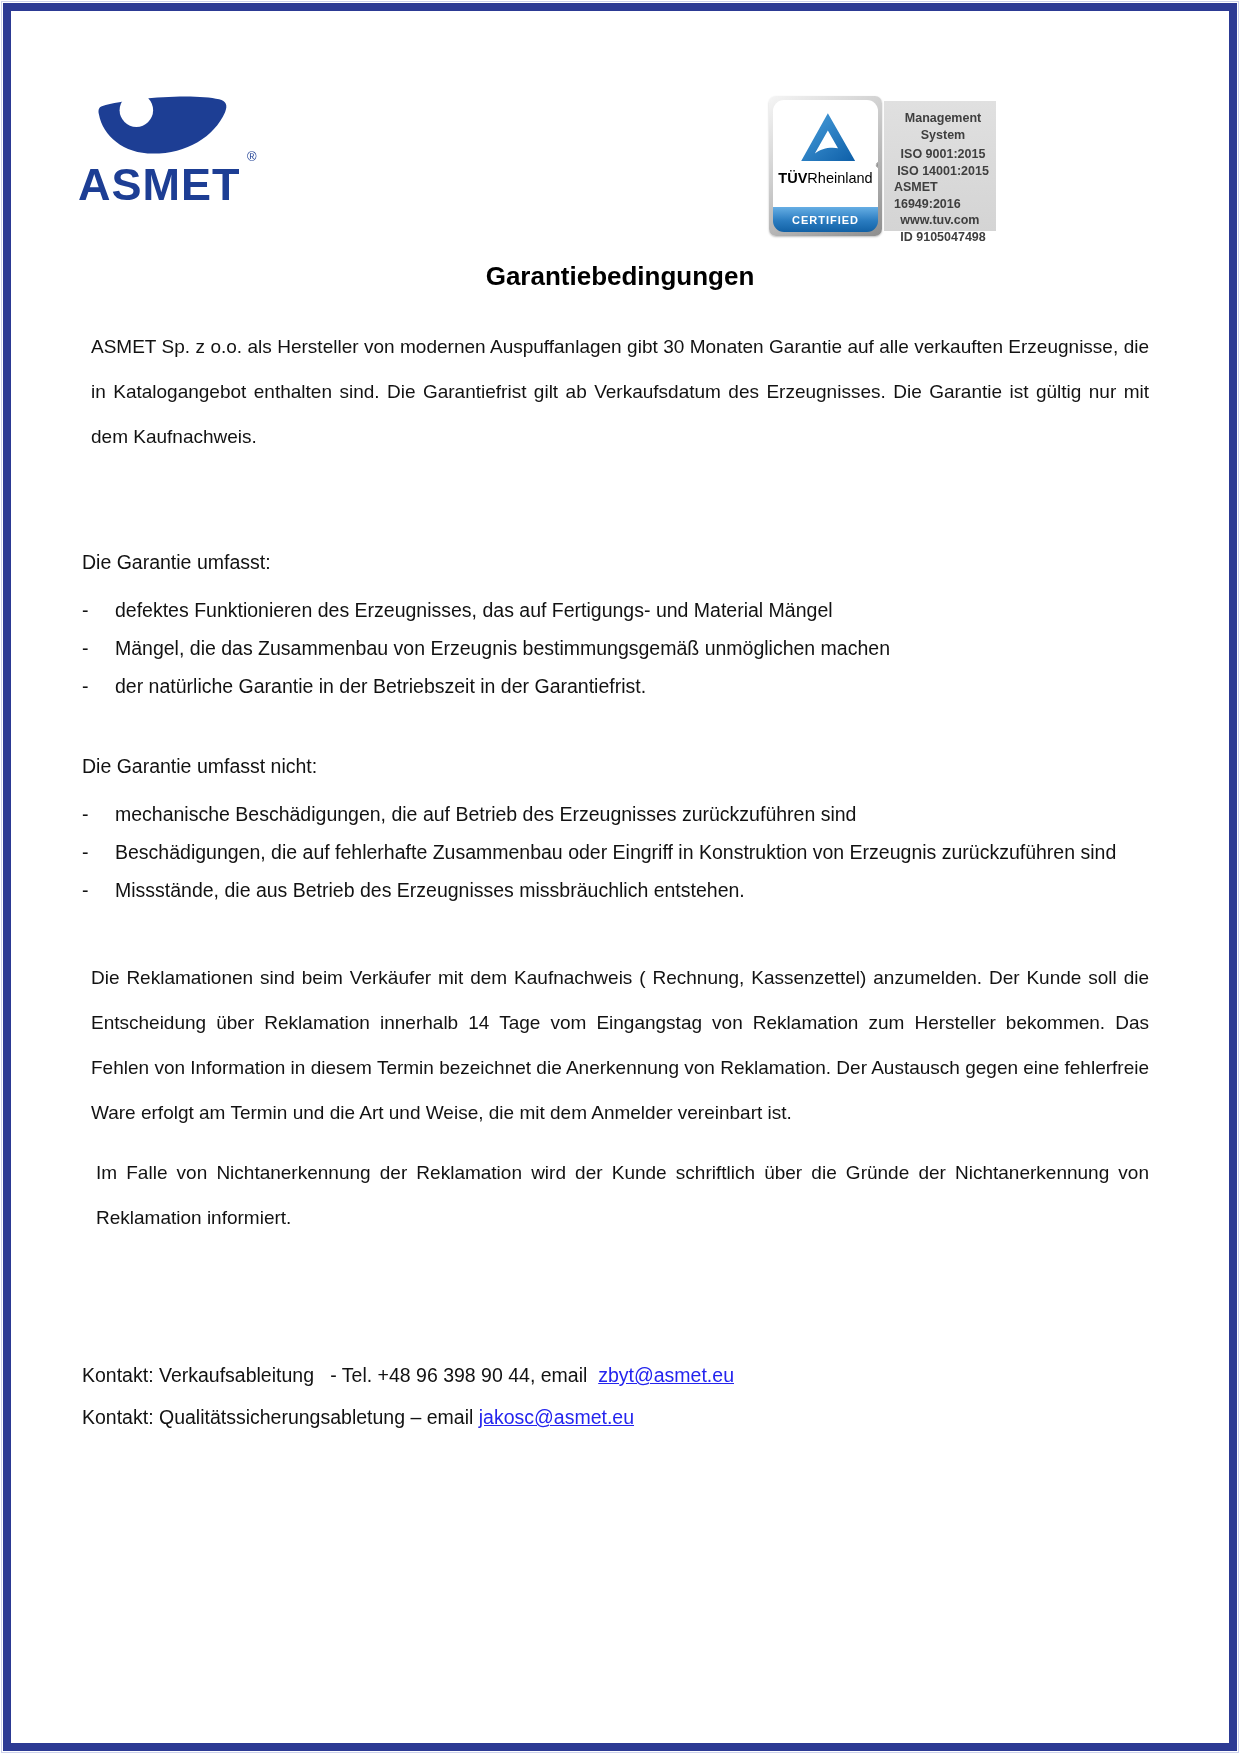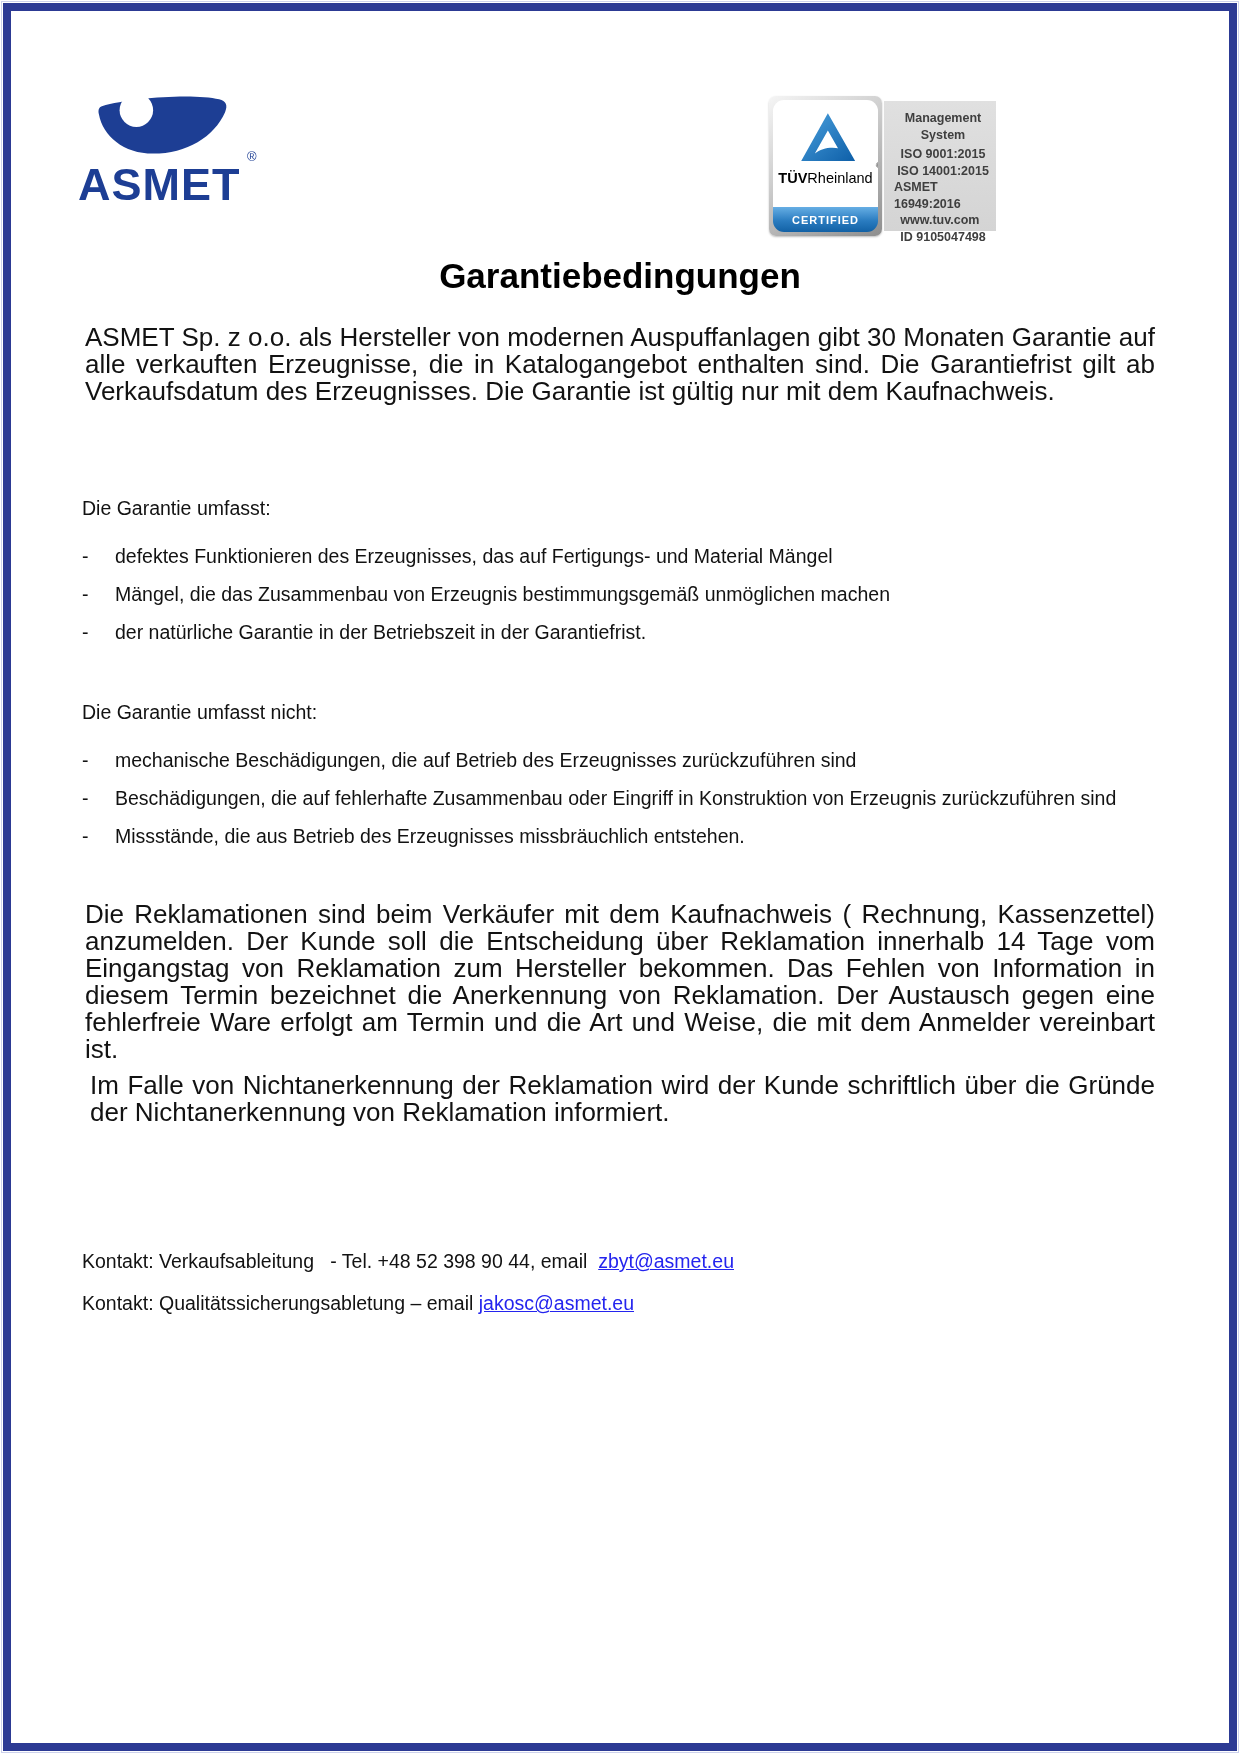--- a/index.html
+++ b/index.html
@@ -29,22 +29,22 @@
   .tuv-reg{position:absolute;top:-9px;right:-9px;font-size:8px;}
   .tuv-cert{height:25px;border-radius:0 0 11px 11px;background:linear-gradient(180deg,#66aee4 0%,#2a7cc0 55%,#1261a5 100%);
        color:#fff;font-weight:bold;font-size:11px;letter-spacing:1px;display:flex;align-items:center;justify-content:center;}
   .tuv-panel{width:112px;height:130px;box-sizing:border-box;margin-left:2px;align-self:center;
        background:linear-gradient(180deg,#e0e0e0,#d4d4d4);padding:9px 4px 8px 10px;
        font-size:12.5px;font-weight:bold;color:#3f3f3f;line-height:1.32;display:flex;flex-direction:column;align-items:center;}
   .tp-gap{margin-top:3px;}
   .tp-foot{margin-top:auto;}
 
   
-  .title{margin:22px 0 0;font-size:35px;line-height:36px;font-weight:bold;text-align:center;color:#000;}
-  .para{font-size:26px;line-height:27px;text-align:justify;margin:9px;}
+  .title{margin:22px 0 0;font-size:26px;line-height:36px;font-weight:bold;text-align:center;color:#000;}
+  .para{font-size:19px;line-height:45px;text-align:justify;margin:15px;}
   .intro{margin-top:30px;}
   .sect{font-size:19.5px;line-height:38px;margin:0;padding-left:6px;}
   .sect1{margin-top:84px;}
   .sect2{margin-top:42px;}
   .list{margin-top:10px;padding-left:6px;}
   .li{display:flex;font-size:19.5px;line-height:38px;}
   .dash{flex:0 0 33px;}
   .txt{flex:1;text-align:justify;padding-right:2px;}
   .claims{margin-top:46px;}
   .claims2{margin-top:0;padding-left:5px;}
@@ -139,18 +139,18 @@
       <div class="li">
         <span class="dash">-</span>
         <span class="txt">Missstände, die aus Betrieb des Erzeugnisses missbräuchlich entstehen.</span>
       </div>
     </div>
 
     <p class="para claims">Die Reklamationen sind beim Verkäufer mit dem Kaufnachweis ( Rechnung, Kassenzettel) anzumelden. Der Kunde soll die Entscheidung über Reklamation innerhalb 14 Tage vom Eingangstag von Reklamation zum Hersteller bekommen. Das Fehlen von Information in diesem Termin bezeichnet die Anerkennung von Reklamation. Der Austausch gegen eine fehlerfreie  Ware erfolgt am Termin und die Art und Weise, die mit dem Anmelder vereinbart ist.</p>
     <p class="para claims2">Im Falle von Nichtanerkennung der Reklamation wird der Kunde schriftlich über die Gründe der Nichtanerkennung von Reklamation informiert.</p>
 
     <div class="contacts">
-      <div class="contact"><span>Kontakt: Verkaufsableitung   - Tel. +48 52 398 90 44, email  </span><a href="#">zbyt@asmet.eu</a></div>
+      <div class="contact"><span>Kontakt: Verkaufsableitung   - Tel. +48 96 398 90 44, email  </span><a href="#">zbyt@asmet.eu</a></div>
       <div class="contact"><span>Kontakt: Qualitätssicherungsabletung – email </span><a href="#">jakosc@asmet.eu</a></div>
     </div>
 
   </div>
 </div>
 
 </body></html>

